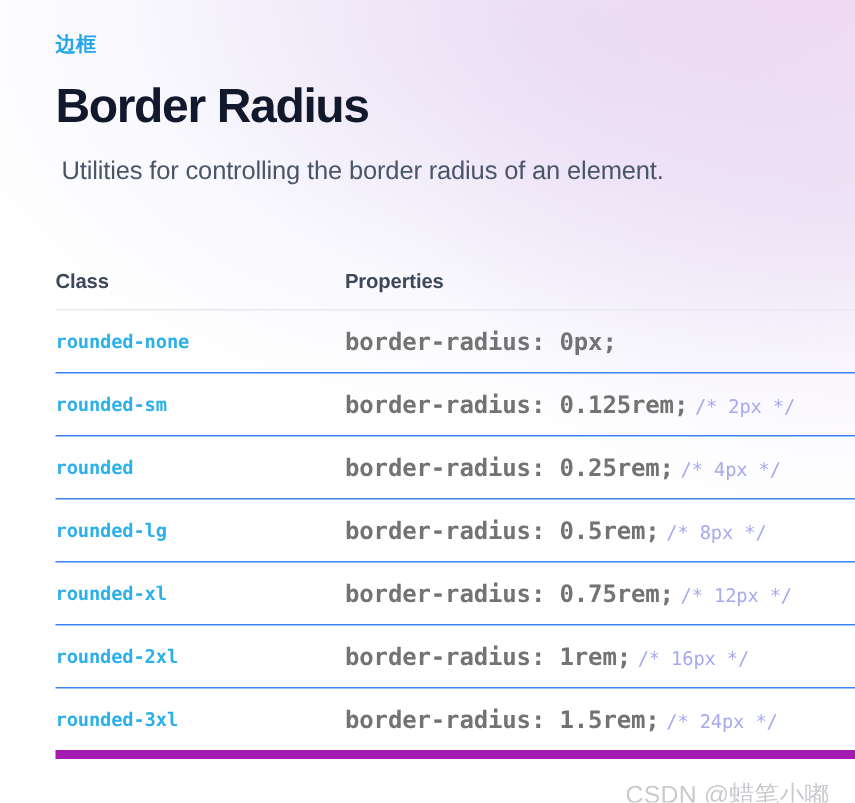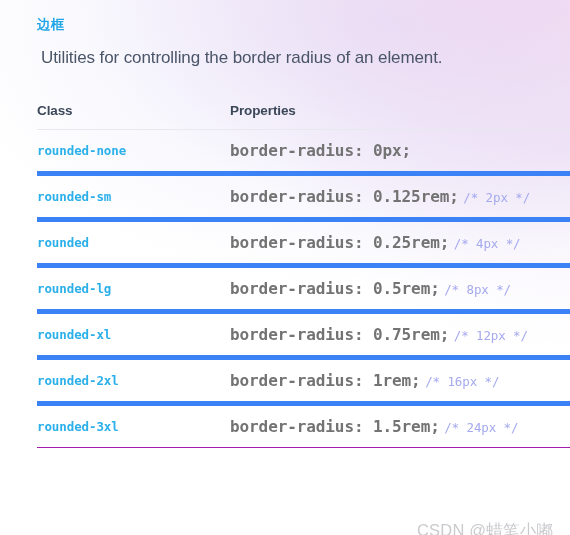--- a/index.html
+++ b/index.html
@@ -31,21 +31,21 @@
     position: relative;
     z-index: 1;
     padding: 0 0 0 37px;
     box-sizing: border-box;
     width: 570px;
   }
 
   
   .breadcrumb {
     margin: 0;
-    padding-top: 17px;
+    padding-top: 22px;
     font-size: 13.5px;
     font-weight: 700;
     line-height: 1.2;
     color: #22a6e8;
     letter-spacing: 0.2px;
     display: inline-block;
     text-decoration: none;
     cursor: pointer;
   }
 
@@ -62,45 +62,45 @@
     margin: 13px 0 0 4px;
     font-size: 17px;
     line-height: 1.45;
     font-weight: 400;
     color: #4a5568;
     letter-spacing: -0.1px;
   }
 
   
   table.ref-table {
-    margin-top: 32px;
+    margin-top: 54px;
     border-collapse: collapse;
     width: 533px;
     table-layout: fixed;
   }
   table.ref-table th {
     text-align: left;
     font-size: 13.5px;
     font-weight: 700;
     color: #3c4859;
     padding: 0 0 11px 0;
     letter-spacing: -0.1px;
   }
   table.ref-table thead tr {
     border-bottom: 1px solid #e7e9ef;
   }
   table.ref-table td {
     padding: 0;
     height: 41px;
     vertical-align: middle;
-    border-bottom: 5px solid #3b82f6;
+    border-bottom: 1px solid #3b82f6;
     white-space: nowrap;
   }
   table.ref-table tbody tr:last-child td {
-    border-bottom: 1px solid #a21caf;
+    border-bottom: 6px solid #a21caf;
   }
   col.col-class  { width: 193px; }
   col.col-props  { width: 340px; }
 
   .cls-name {
     font-family: "DejaVu Sans Mono", "Liberation Mono", monospace;
     font-size: 12.5px;
     font-weight: 700;
     color: #2cb0ea;
     letter-spacing: -0.1px;
@@ -138,20 +138,21 @@
 </style>
 </head>
 <body>
 
 <div id="bg-gradient"></div>
 
 <div id="page">
 
   <a class="breadcrumb" href="#">边框</a>
 
+  <h1 class="page-title">Border Radius</h1>
 
   <p class="page-desc">Utilities for controlling the border radius of an element.</p>
 
   <table class="ref-table">
     <colgroup>
       <col class="col-class">
       <col class="col-props">
     </colgroup>
     <thead>
       <tr>

